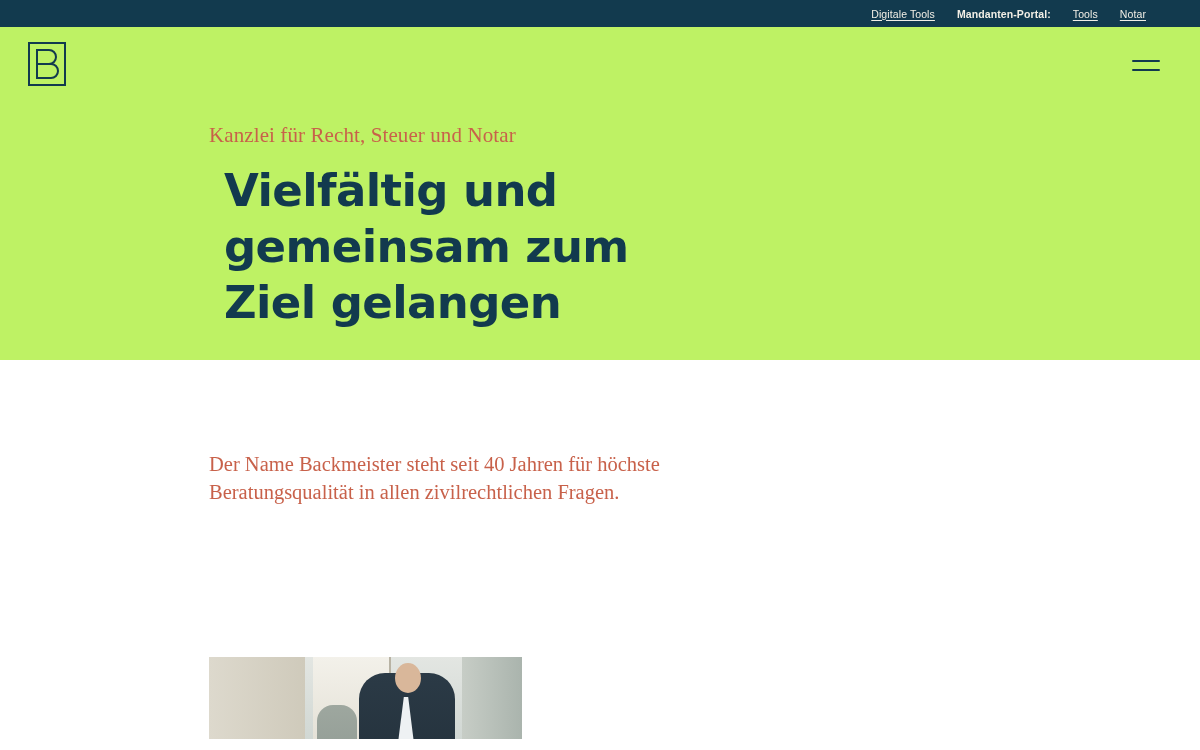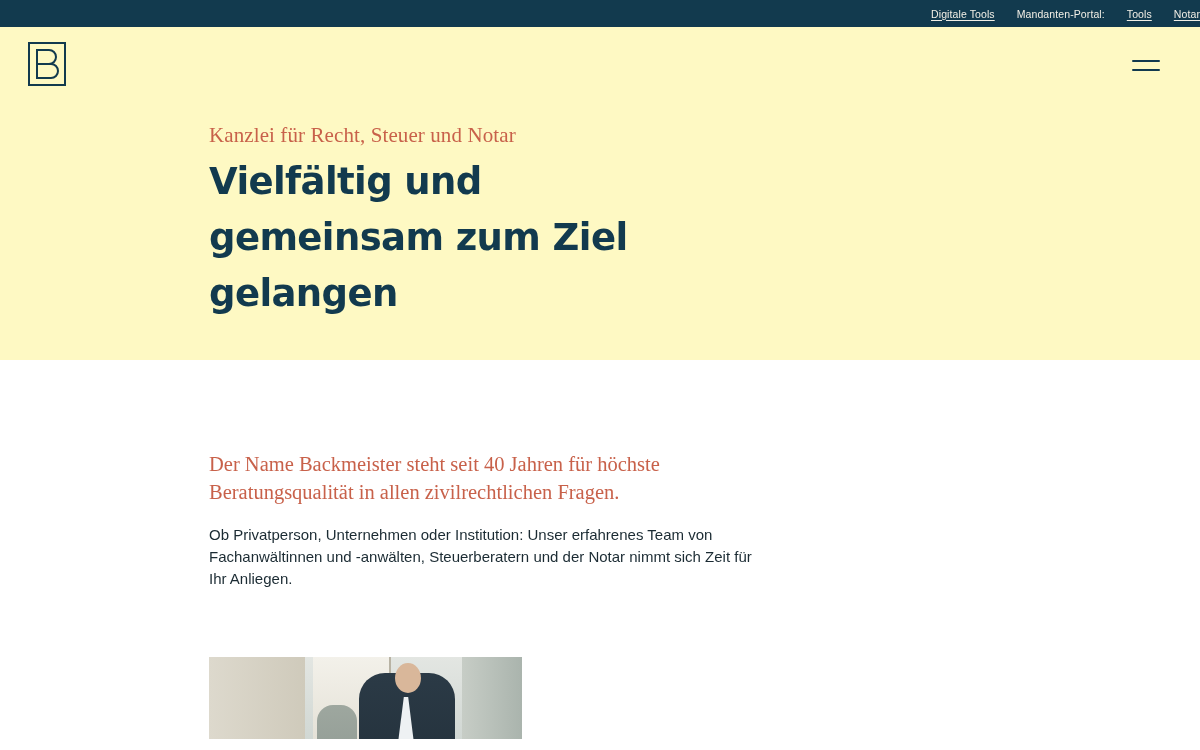--- a/index.html
+++ b/index.html
@@ -13,37 +13,38 @@
     font-family: "Liberation Sans", sans-serif;
   }
 
   
   .topbar {
     height: 27px;
     background: #123a4e;
     display: flex;
     align-items: center;
     justify-content: flex-end;
+    padding-right: 54px;
     gap: 22px;
   }
   .topbar .util {
     color: #f2efe6;
     font-size: 10.5px;
     letter-spacing: .1px;
     white-space: nowrap;
     font-family: "Liberation Sans", sans-serif;
   }
   .topbar .util.link { text-decoration: underline; text-underline-offset: 2px; cursor: pointer; }
-  .topbar .util.plain { text-decoration: none; }
+  .topbar .util.plain { text-decoration: none; font-weight: bold; }
 
   
   .hero {
     position: relative;
     height: 333px;
-    background: #fef9c3;
+    background: #bef264;
     padding-left: 36px;
   }
 
   .logo {
     position: absolute;
     left: 28px;
     top: 15px;
     width: 38px;
     height: 44px;
   }
@@ -80,24 +81,24 @@
     font-family: "Liberation Serif", serif;
     font-size: 21px;
     line-height: 1.2;
     margin: 0 0 6px 0;
     letter-spacing: .1px;
   }
   .hero-title {
     color: #123a4e;
     font-family: "DejaVu Sans", sans-serif;
     font-weight: bold;
-    font-size: 37px;
+    font-size: 45px;
     line-height: 56px;
     letter-spacing: -0.6px;
-    margin: 0;
+    margin: 15px;
     max-width: 430px;
   }
 
   
   .content {
     background: #ffffff;
     position: relative;
     height: 294px;
   }
   .content-inner {
@@ -205,21 +206,20 @@
 
   <div class="hero-inner">
     <p class="eyebrow">Kanzlei für Recht, Steuer und Notar</p>
     <h1 class="hero-title">Vielfältig und gemeinsam zum Ziel gelangen</h1>
   </div>
 </div>
 
 <div class="content">
   <div class="content-inner">
     <p class="lede">Der Name Backmeister steht seit 40 Jahren für höchste Beratungsqualität in allen zivilrechtlichen Fragen.</p>
-    <p class="body-copy">Ob Privatperson, Unternehmen oder Institution: Unser erfahrenes Team von Fachanwältinnen und -anwälten, Steuerberatern und der Notar nimmt sich Zeit für Ihr Anliegen.</p>
   </div>
 
   <div class="teaser">
     <div class="photo">
       <div class="ph-wall-l"></div>
       <div class="ph-door"></div>
       <div class="ph-wall-r"></div>
 
       <div class="ph-person2"></div>
       <div class="ph-person"></div>

